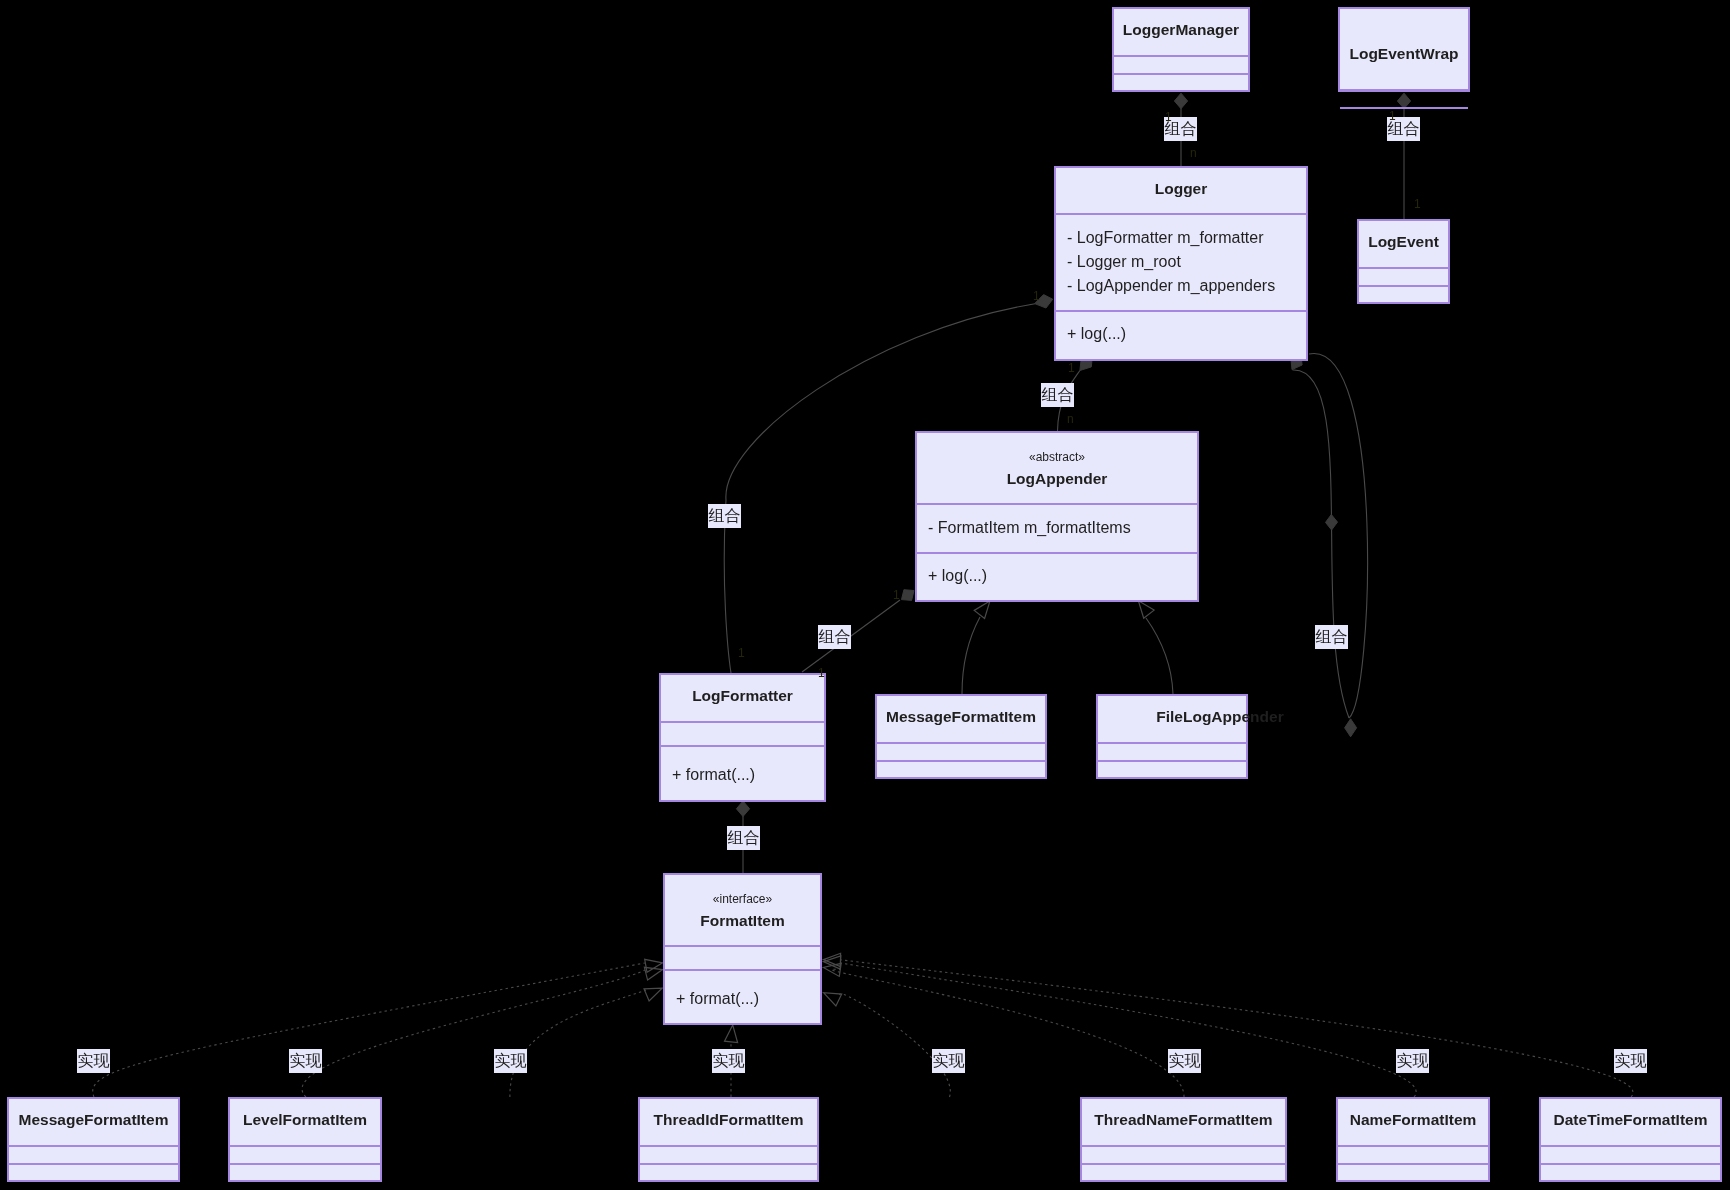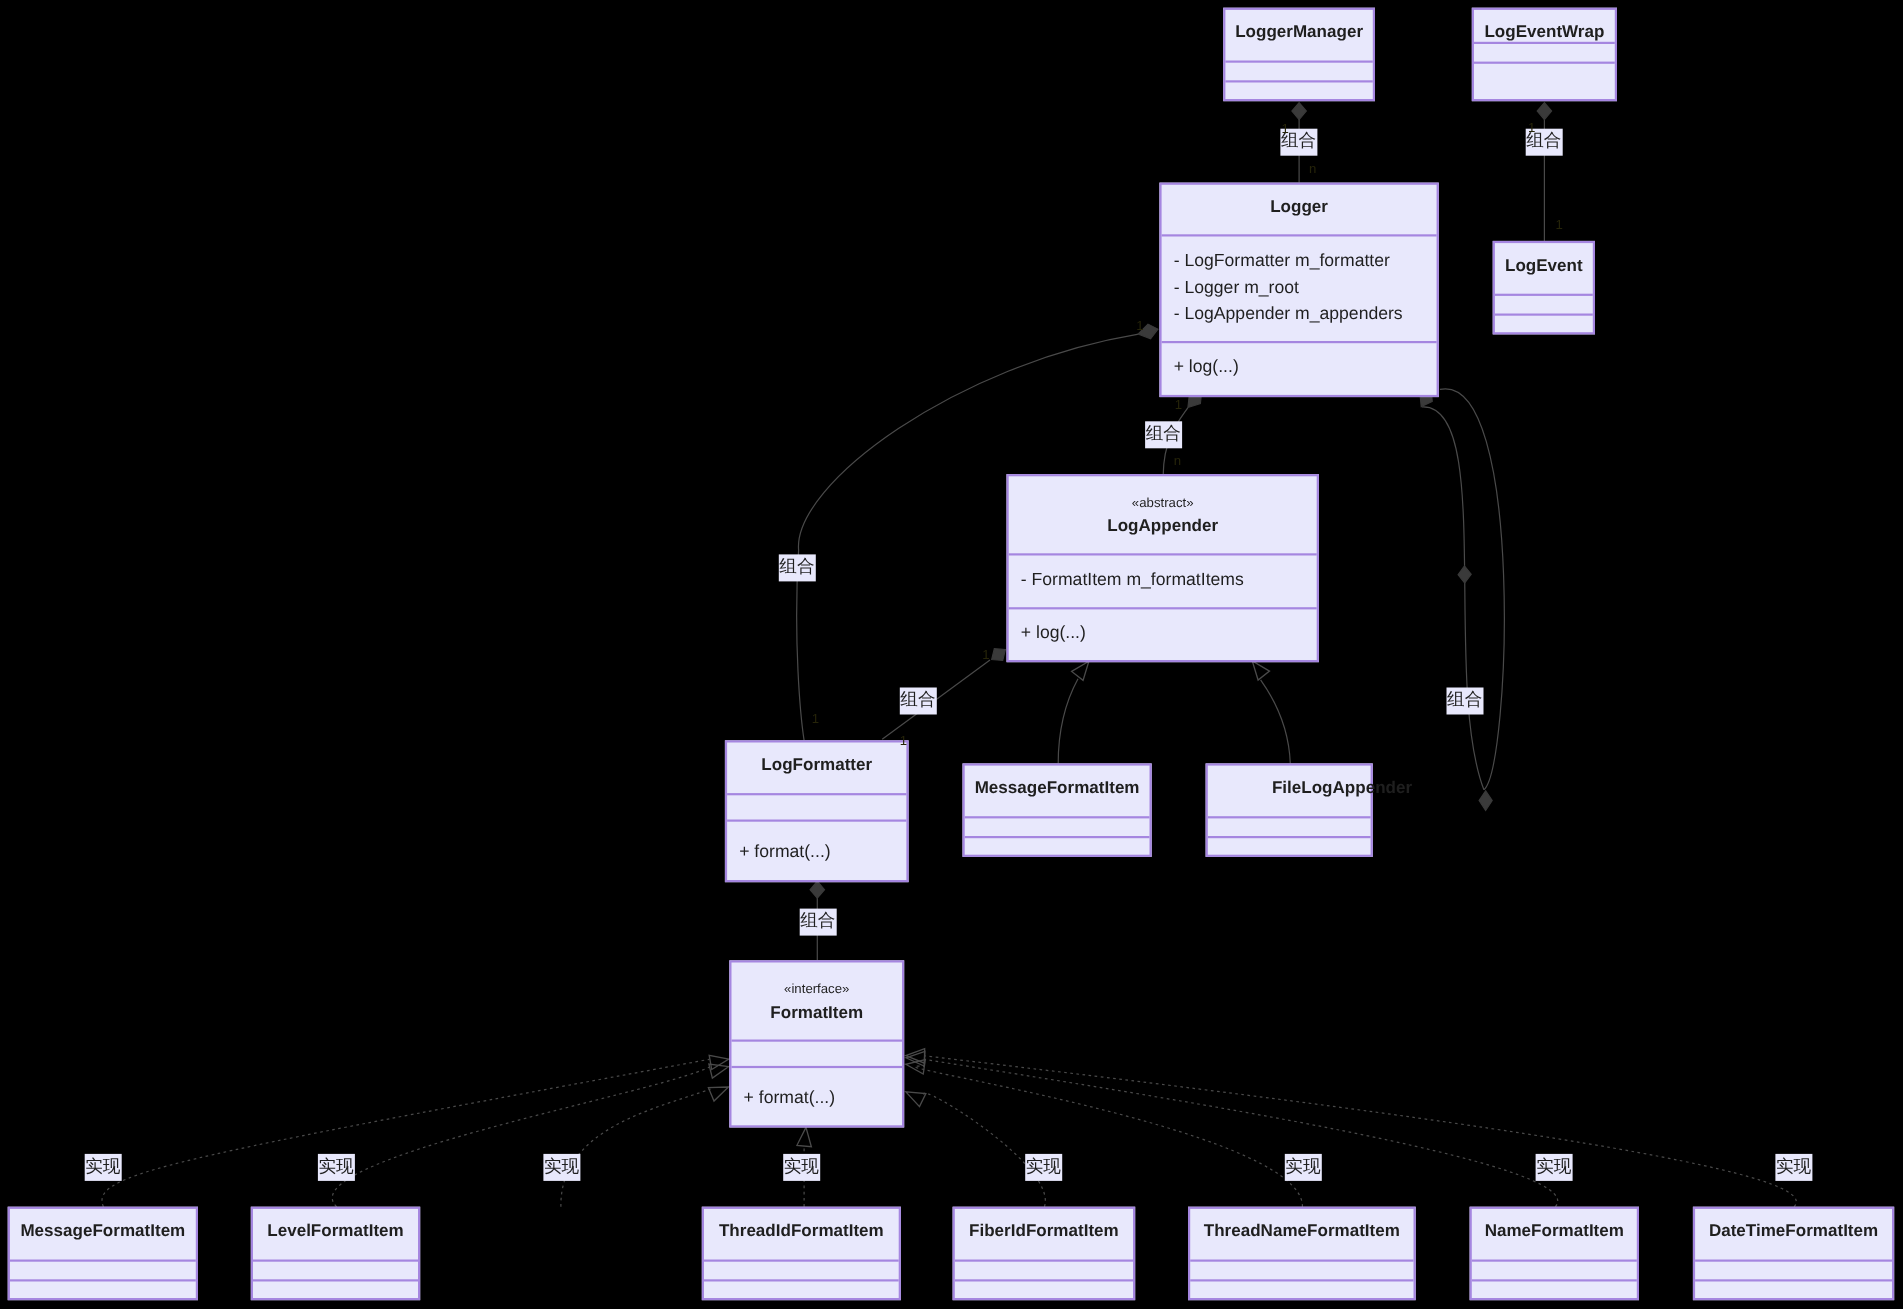--- a/index.html
+++ b/index.html
@@ -110,21 +110,21 @@
 <div class="node" style="left:1112px;top:7px;width:138px;height:85px;">
   <div class="sec" style="height:46px;">
     <div class="ttl" style="top:12px;">LoggerManager</div>
   </div>
   <div class="sec div" style="height:18px;">
   </div>
   <div class="sec div" style="height:17px;">
   </div>
 </div>
 <div class="node" style="left:1338px;top:7px;width:132px;height:85px;">
-  <div class="sec" style="height:29px;">
+  <div class="sec" style="height:56px;margin-top:24px;">
     <div class="ttl" style="top:12px;">LogEventWrap</div>
   </div>
   <div class="sec div" style="height:18px;">
   </div>
   <div class="sec div" style="height:17px;">
   </div>
 </div>
 <div class="node" style="left:1054px;top:166px;width:254px;height:195px;">
   <div class="sec" style="height:45px;padding-left:32px;">
     <div class="ttl" style="top:12px;">Logger</div>
@@ -212,29 +212,20 @@
     <div class="ttl" style="top:12px;">LevelFormatItem</div>
   </div>
   <div class="sec div" style="height:18px;">
   </div>
   <div class="sec div" style="height:17px;">
   </div>
 </div>
 <div class="node" style="left:638px;top:1097px;width:181px;height:85px;">
   <div class="sec" style="height:46px;">
     <div class="ttl" style="top:12px;">ThreadIdFormatItem</div>
-  </div>
-  <div class="sec div" style="height:18px;">
-  </div>
-  <div class="sec div" style="height:17px;">
-  </div>
-</div>
-<div class="node" style="left:866px;top:1097px;width:166px;height:85px;">
-  <div class="sec" style="height:46px;">
-    <div class="ttl" style="top:12px;">FiberIdFormatItem</div>
   </div>
   <div class="sec div" style="height:18px;">
   </div>
   <div class="sec div" style="height:17px;">
   </div>
 </div>
 <div class="node" style="left:1336px;top:1097px;width:154px;height:85px;">
   <div class="sec" style="height:46px;">
     <div class="ttl" style="top:12px;">NameFormatItem</div>
   </div>

